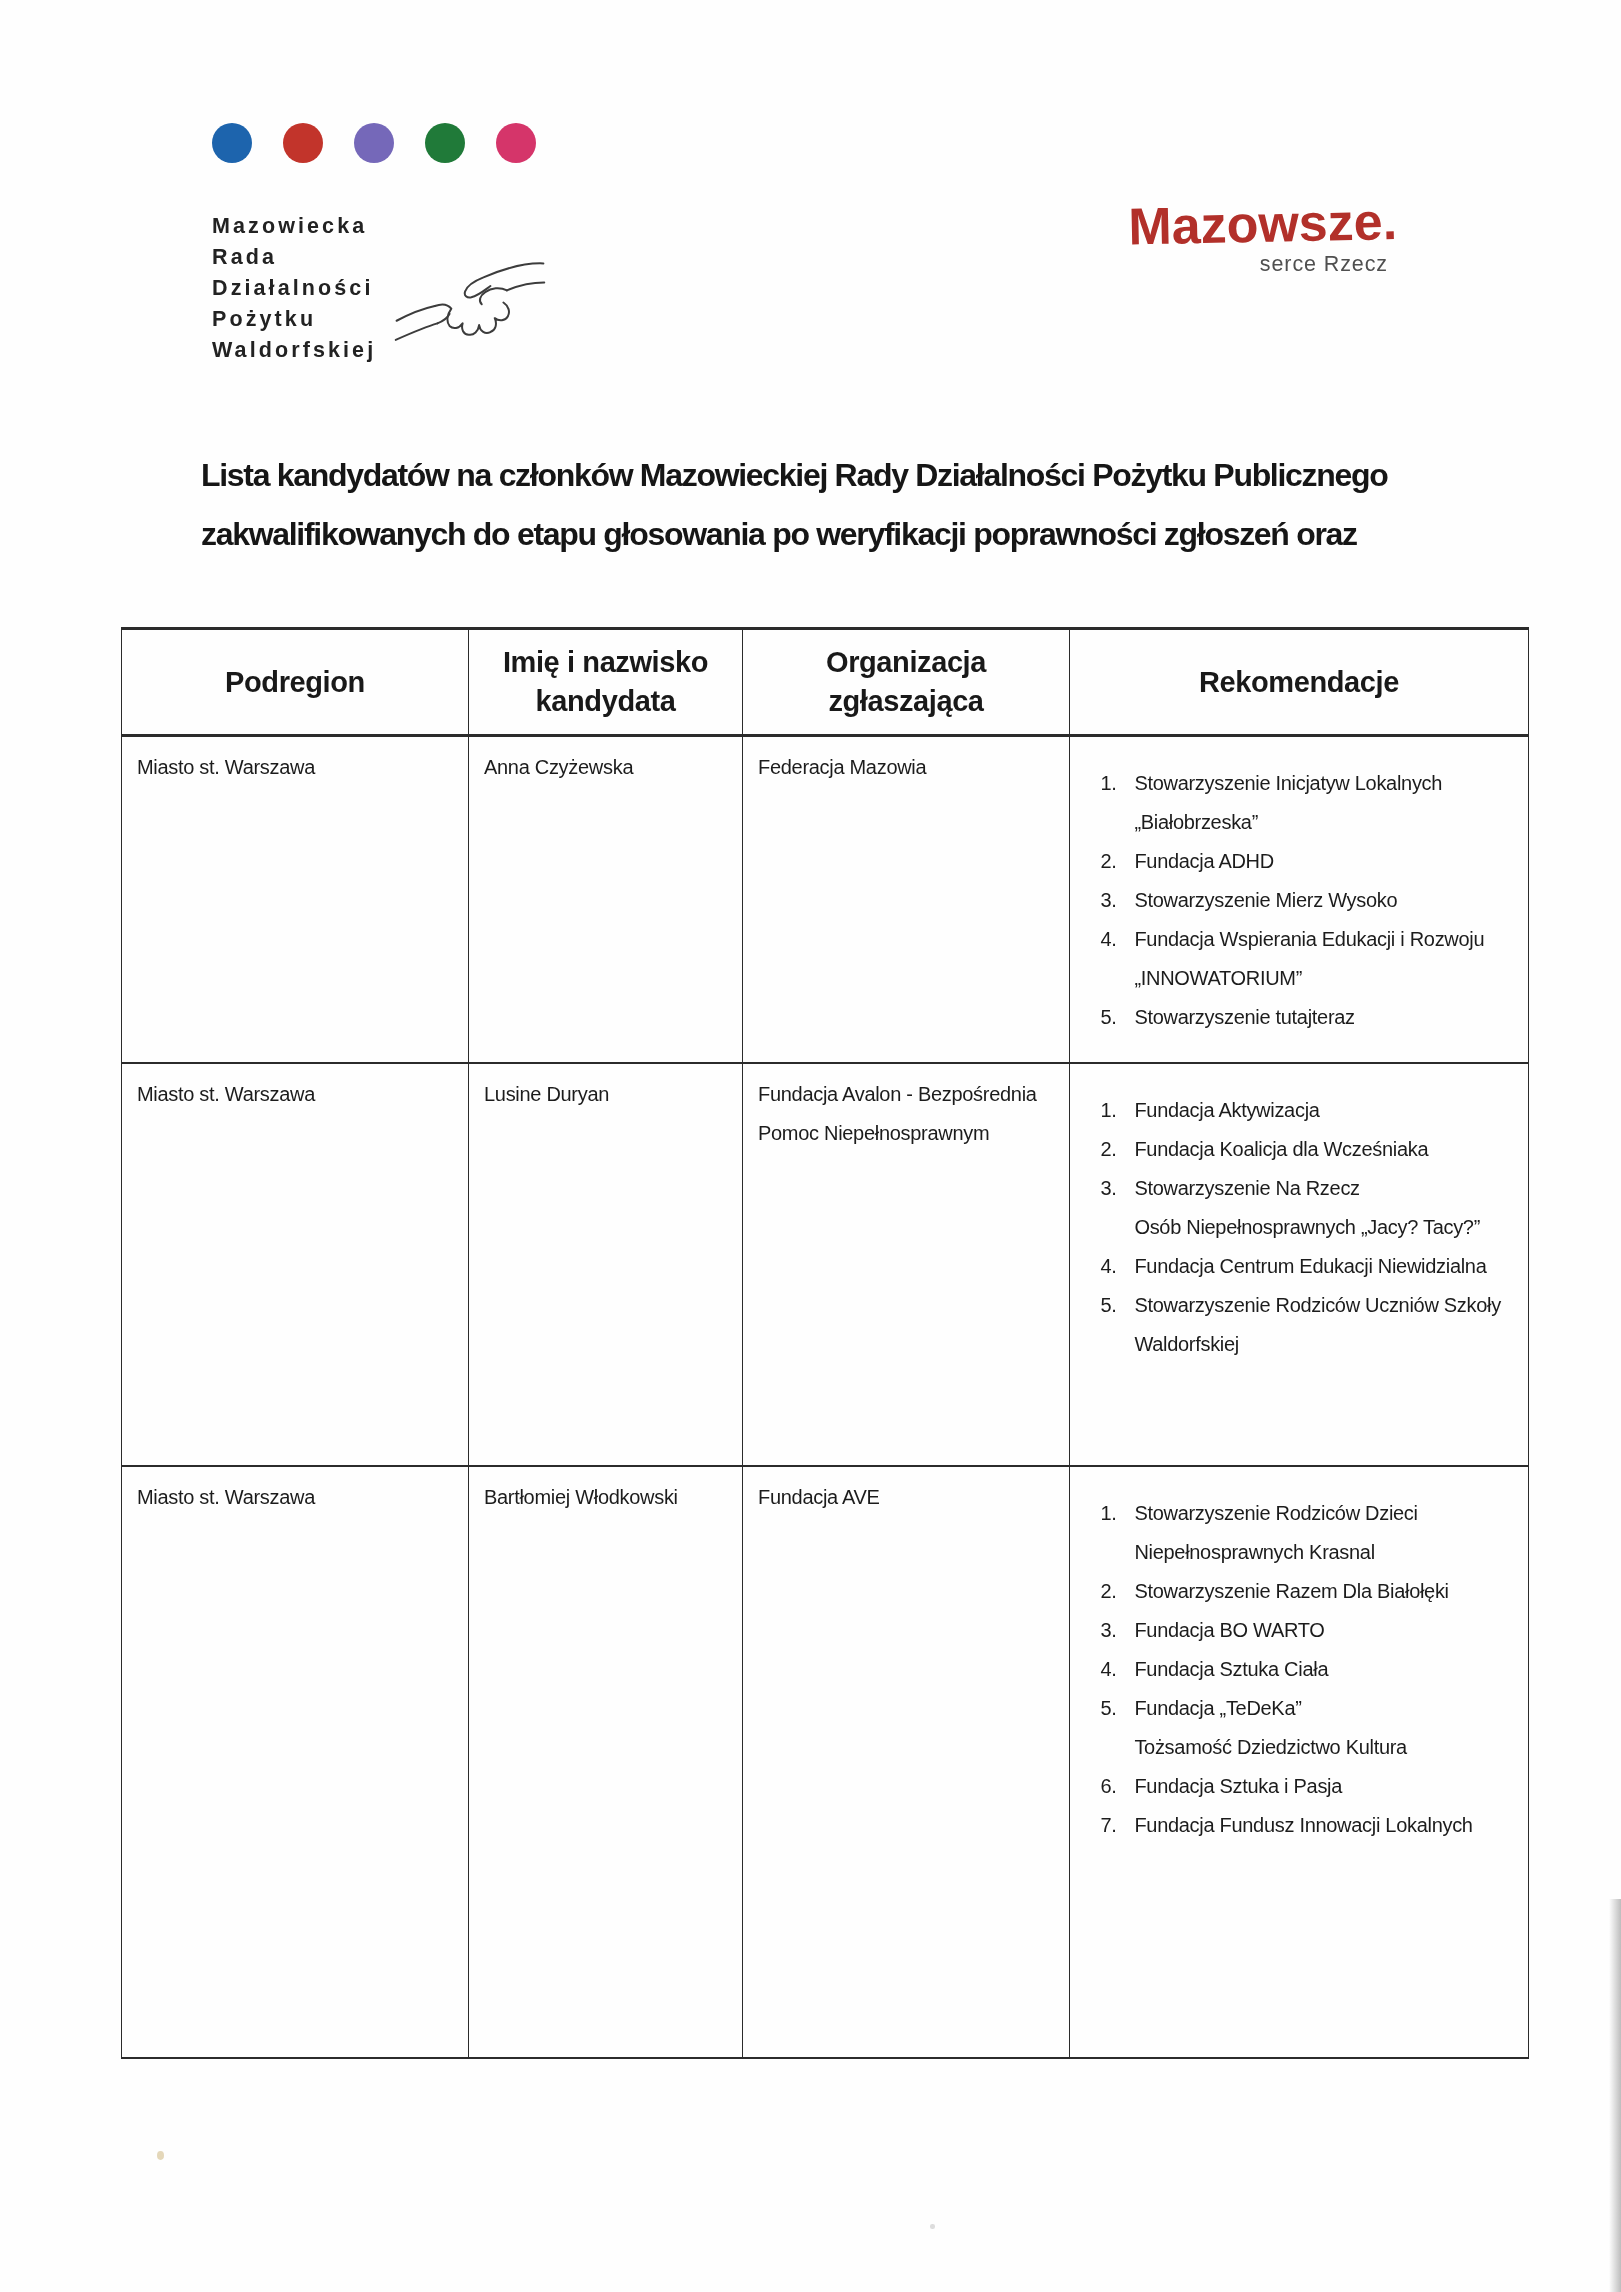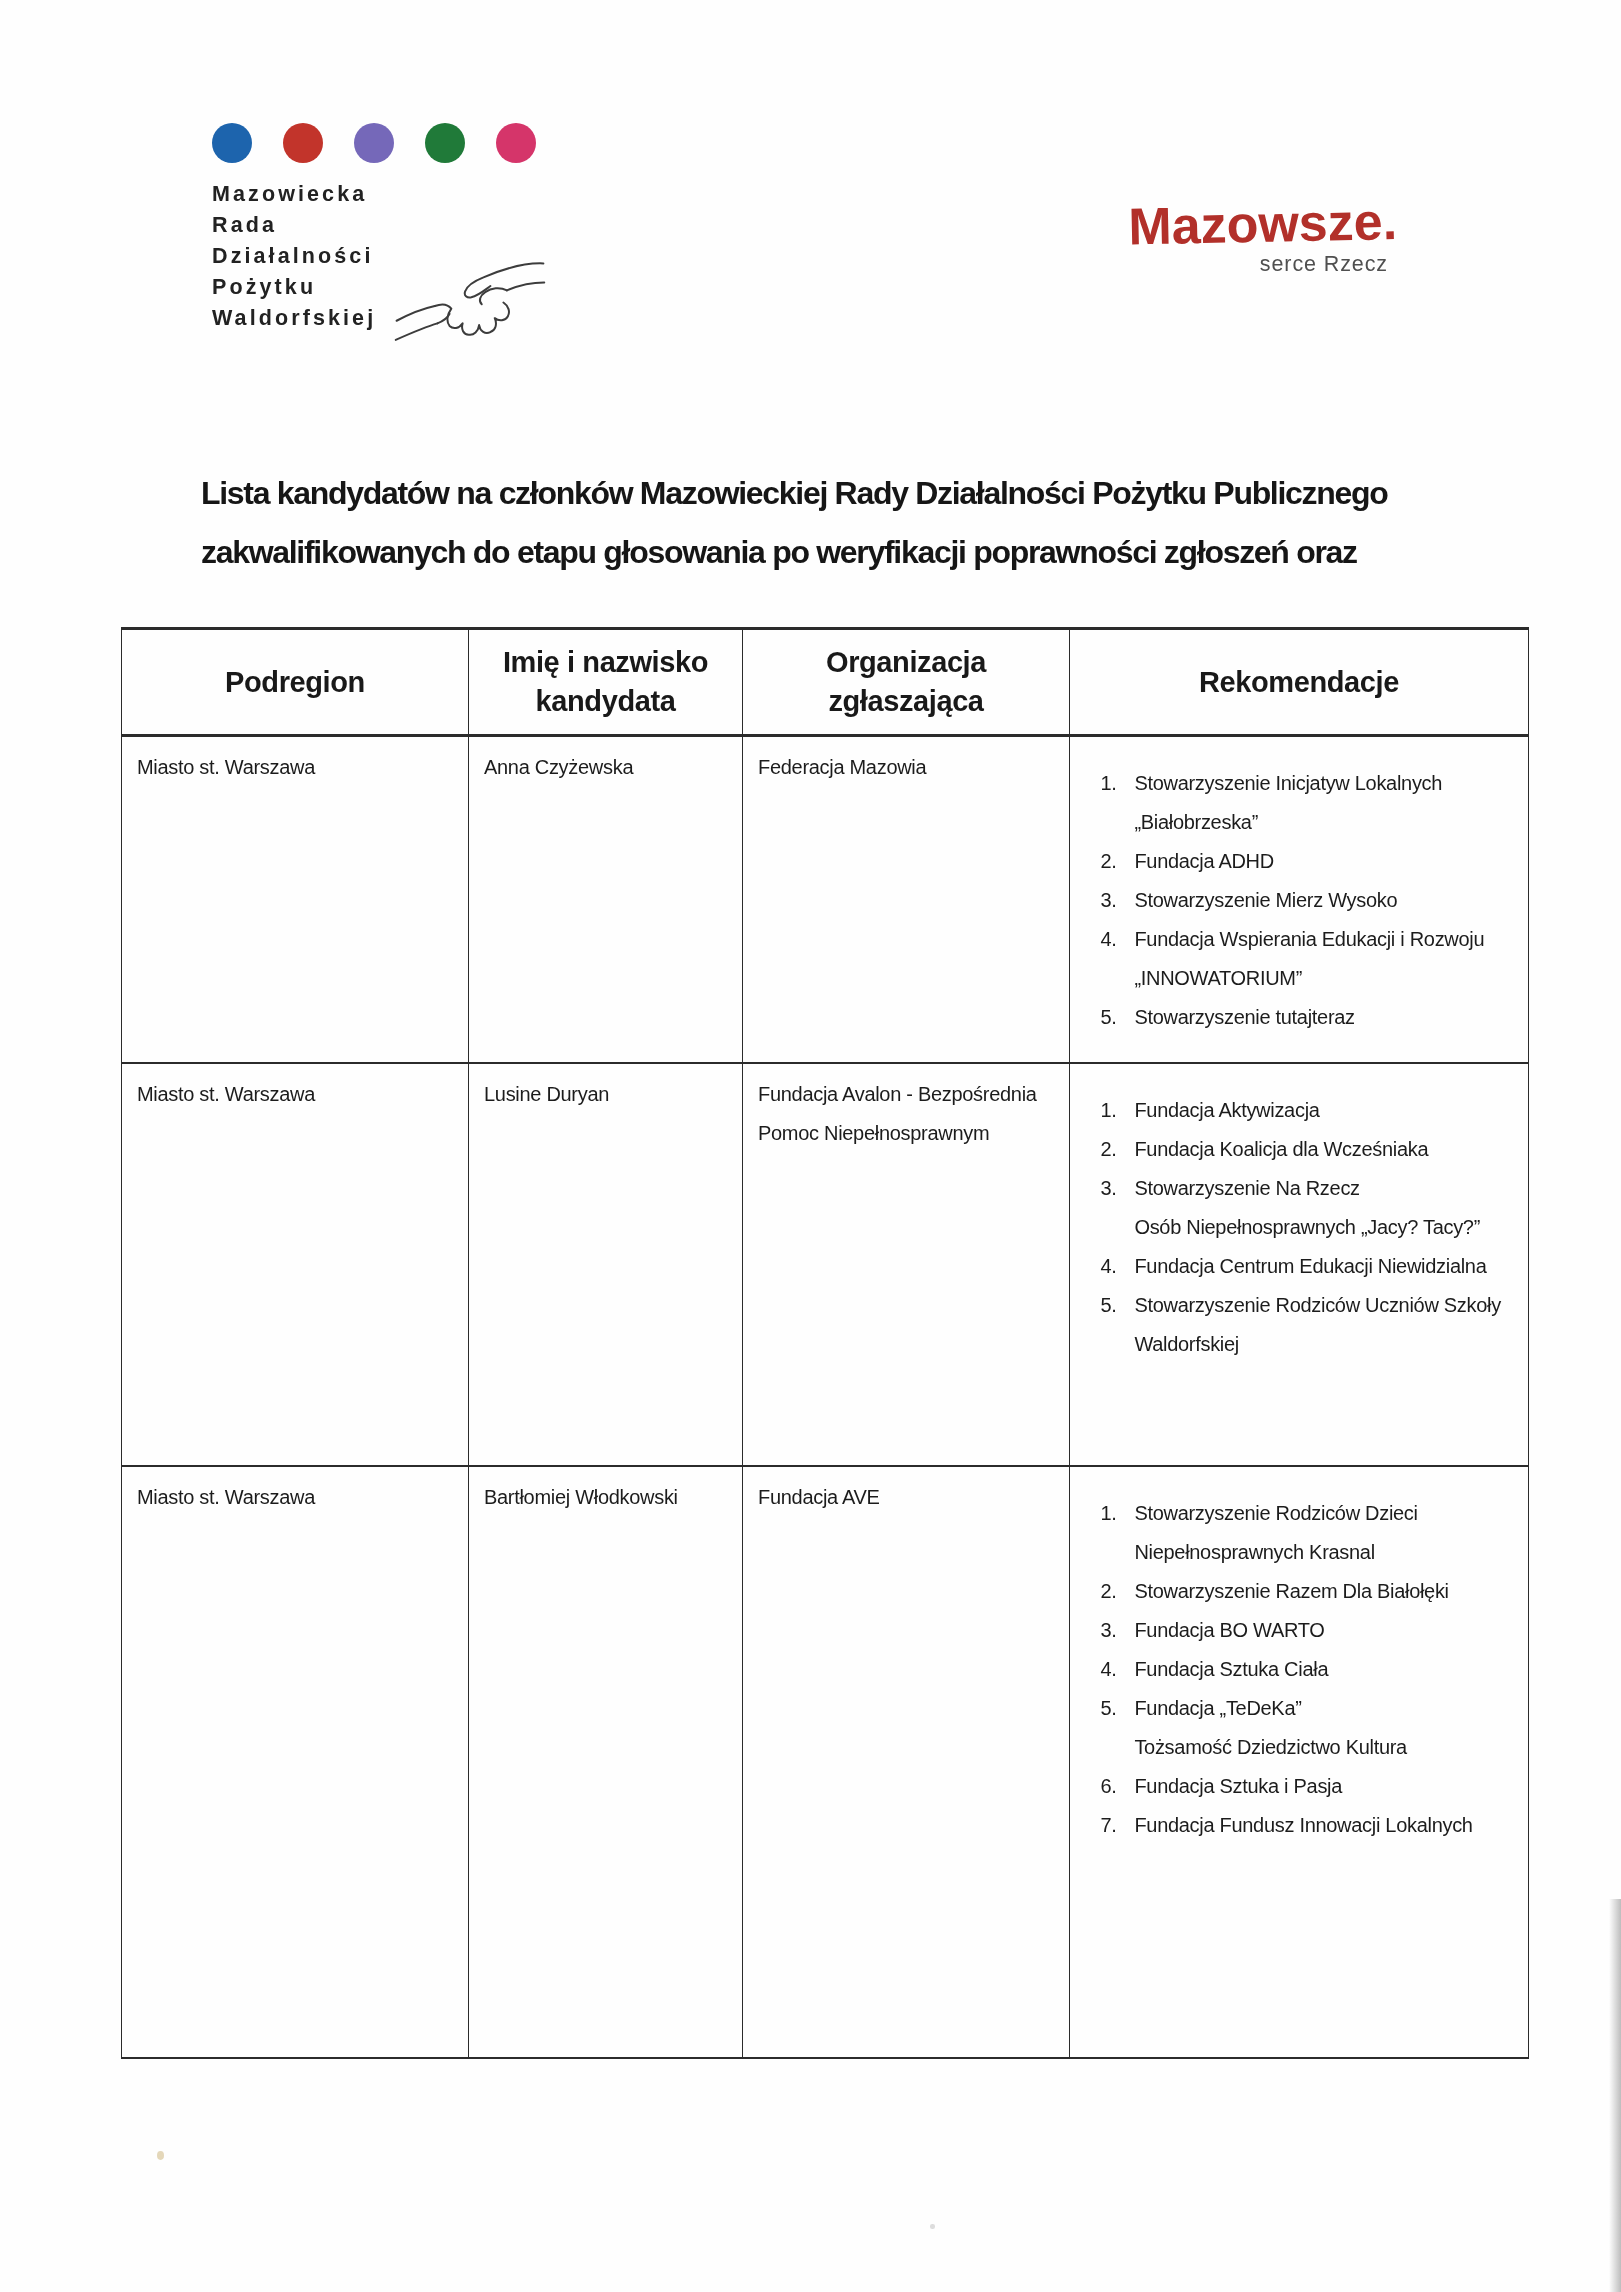--- a/index.html
+++ b/index.html
@@ -5,29 +5,29 @@
   html,body{margin:0;padding:0;}
   body{
     width:1621px;height:2293px;position:relative;background:#fefefe;
     font-family:"Liberation Sans","DejaVu Sans",sans-serif;color:#1f1f1f;
     overflow:hidden;
   }
   
   .logo-left{position:absolute;left:212px;top:123px;}
   .dots{display:flex;gap:31px;}
   .dot{width:40px;height:40px;border-radius:50%;display:block;}
-  .org-name{margin-top:16px;font-weight:700;font-size:21.5px;letter-spacing:3.1px;
+  .org-name{margin-top:48px;font-weight:700;font-size:21.5px;letter-spacing:3.1px;
     line-height:31px;color:#222;}
   .handshake{position:absolute;left:394px;top:237px;width:152px;height:118px;}
   .logo-right{position:absolute;right:224px;top:195px;width:376px;text-align:right;}
   .brand{font-weight:700;font-size:52px;letter-spacing:0px;transform:rotate(-1.2deg);
     transform-origin:right center;line-height:1;}
   .tagline{font-size:21.5px;color:#4f4f4f;margin-top:5.4px;padding-right:9px;letter-spacing:0.9px;}
   
-  .doc-title{position:absolute;left:201px;top:464px;font-weight:700;font-size:32px;
+  .doc-title{position:absolute;left:201px;top:446px;font-weight:700;font-size:32px;
     letter-spacing:-1.3px;line-height:59px;color:#161616;}
   .doc-title div{white-space:nowrap;}
   
   table.main{position:absolute;left:121px;top:627px;border-collapse:collapse;
     table-layout:fixed;width:1407px;}
   .main col.c1{width:347px}.main col.c2{width:274px}.main col.c3{width:327px}.main col.c4{width:459px}
   .main th,.main td{border:1.8px solid #2b2b2b;vertical-align:top;}
   .main th{border-top-width:3.6px;border-bottom-width:3.6px;height:97px;vertical-align:middle;
     text-align:center;font-weight:700;font-size:29px;letter-spacing:-0.4px;line-height:39px;
     padding:3.6px 10.7px;color:#191919;}

